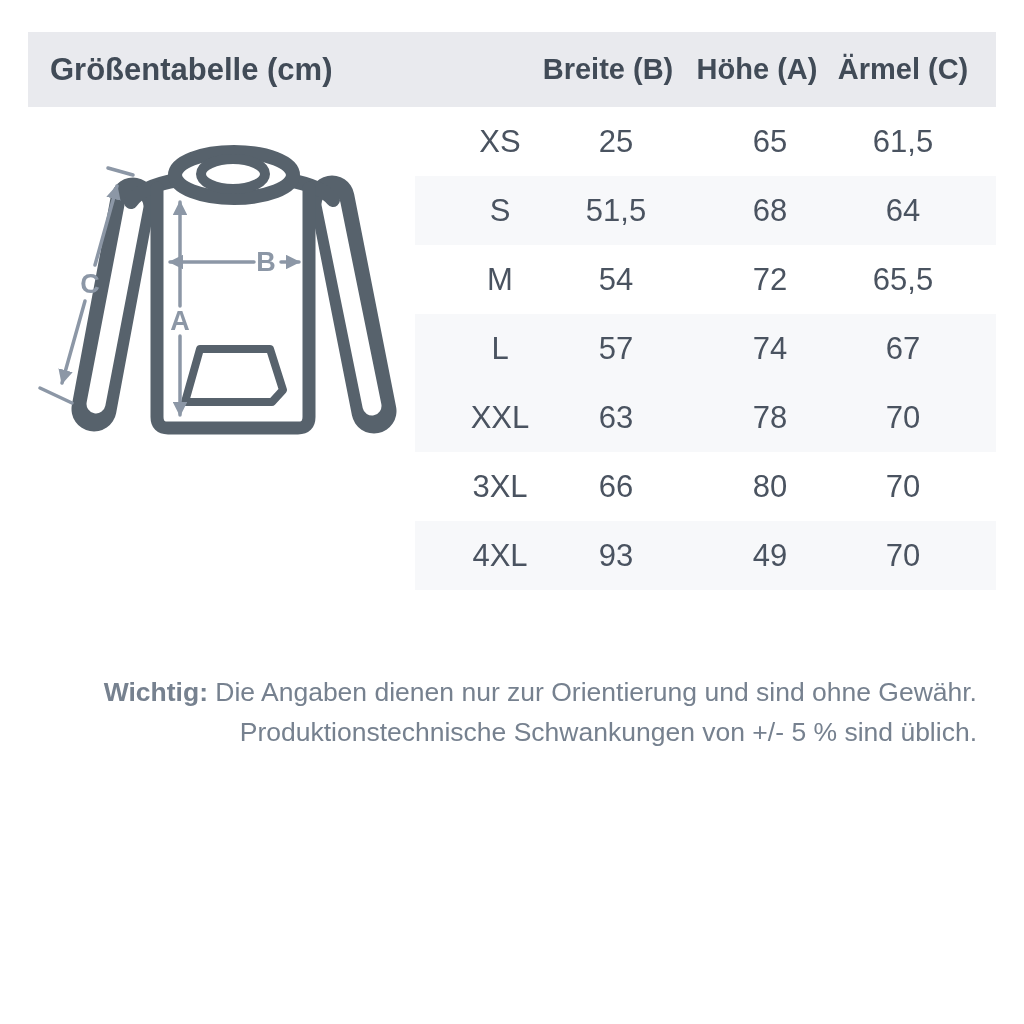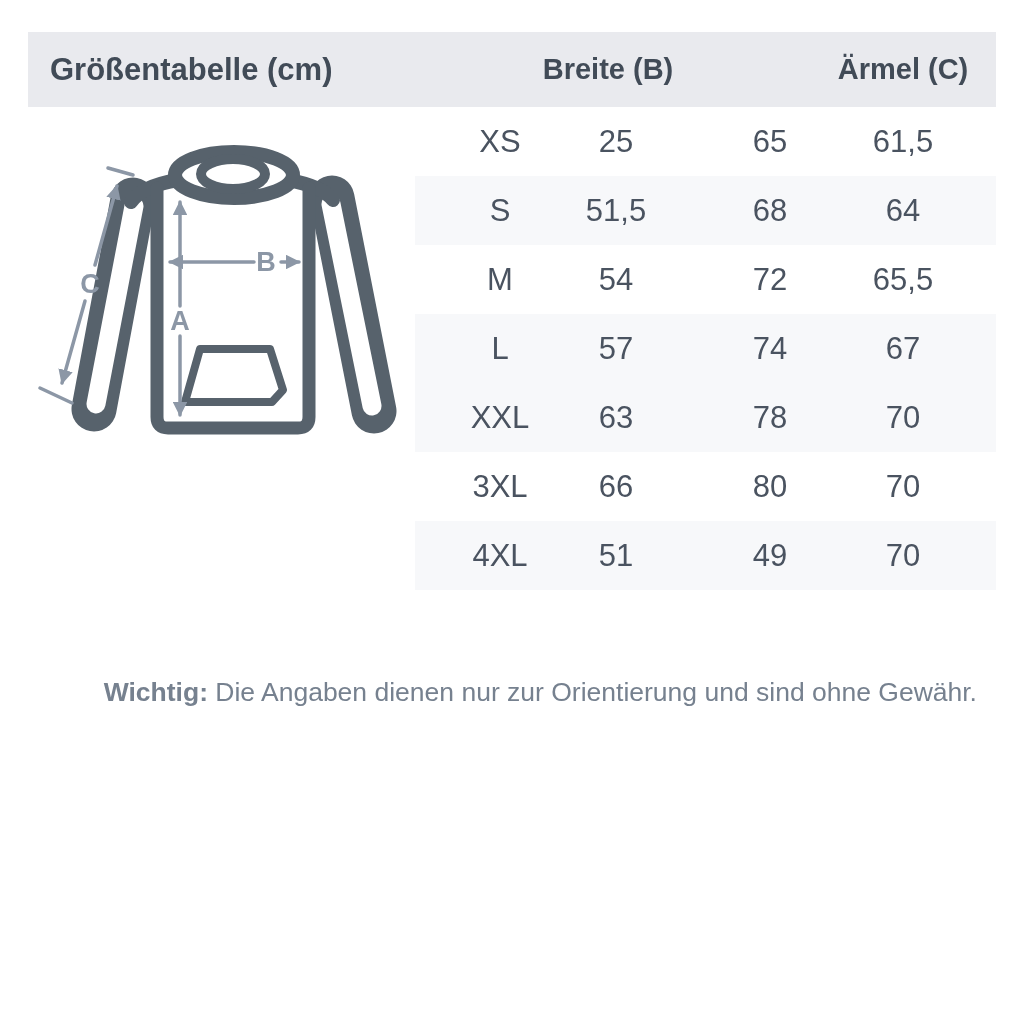--- a/index.html
+++ b/index.html
@@ -42,20 +42,21 @@
   .note{position:absolute;left:47px;top:672px;width:930px;
     font-size:26.5px;line-height:40px;color:var(--note-text);text-align:right;}
   .note strong{font-weight:bold;color:var(--note-text);}
 </style>
 </head>
 <body>
 
 <div class="band">
   <div class="title">Größentabelle (cm)</div>
   <div class="hcell hx0">Breite (B)</div>
+  <div class="hcell hx1">Höhe (A)</div>
   <div class="hcell hx2">Ärmel (C)</div>
 </div>
 
 <svg class="figure" viewBox="0 0 400 345">
   <defs>
     <marker id="arr" viewBox="0 0 10 10" refX="9" refY="5" markerWidth="4.2" markerHeight="4.2" orient="auto-start-reverse" markerUnits="strokeWidth">
       <path class="arrow-head" d="M0,0 L10,5 L0,10 z"></path>
     </marker>
   </defs>
 
@@ -131,19 +132,19 @@
     <div class="cell cx3">70</div>
   </div>
   <div class="row">
     <div class="cell cx0">3XL</div>
     <div class="cell cx1">66</div>
     <div class="cell cx2">80</div>
     <div class="cell cx3">70</div>
   </div>
   <div class="row striped">
     <div class="cell cx0">4XL</div>
-    <div class="cell cx1">51</div>
+    <div class="cell cx1">93</div>
     <div class="cell cx2">49</div>
     <div class="cell cx3">70</div>
   </div>
 </div>
 
-<p class="note"><strong>Wichtig:</strong><span> Die Angaben dienen nur zur Orientierung und sind ohne Gewähr.</span><br></p>
+<p class="note"><strong>Wichtig:</strong><span> Die Angaben dienen nur zur Orientierung und sind ohne Gewähr.</span><br><span>Produktionstechnische Schwankungen von +/- 5 % sind üblich.</span></p>
 
 </body></html>

